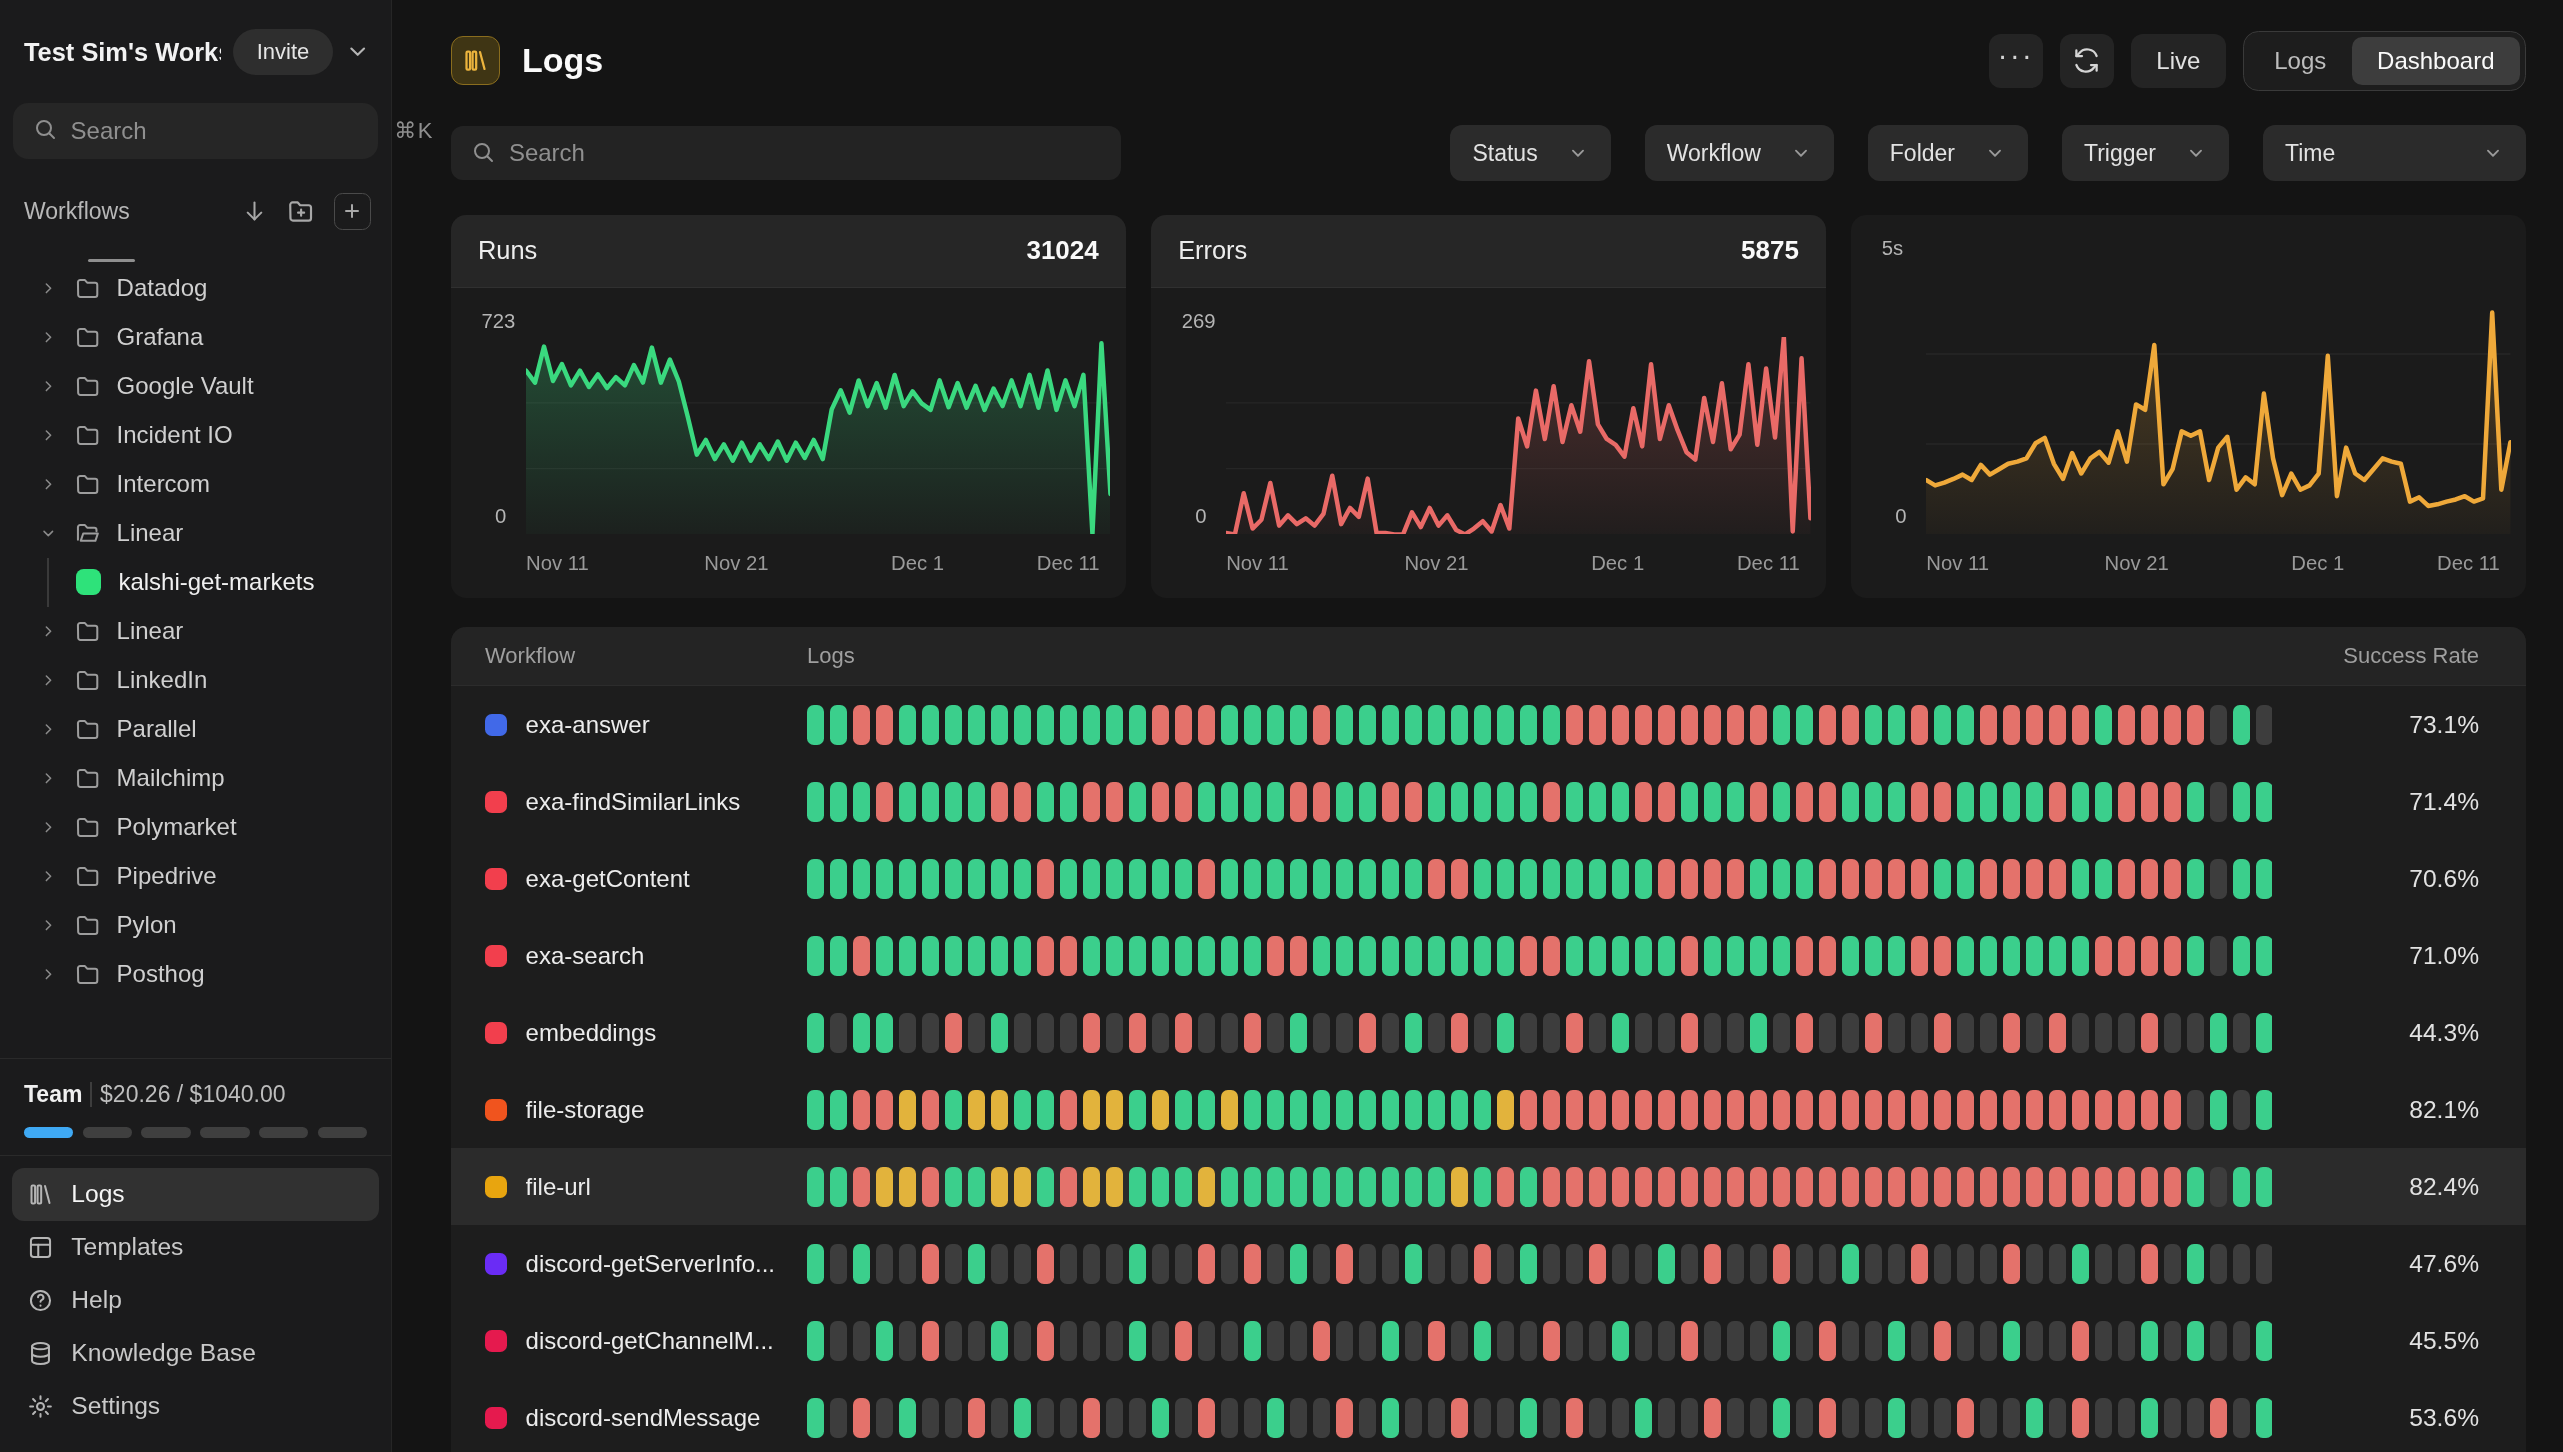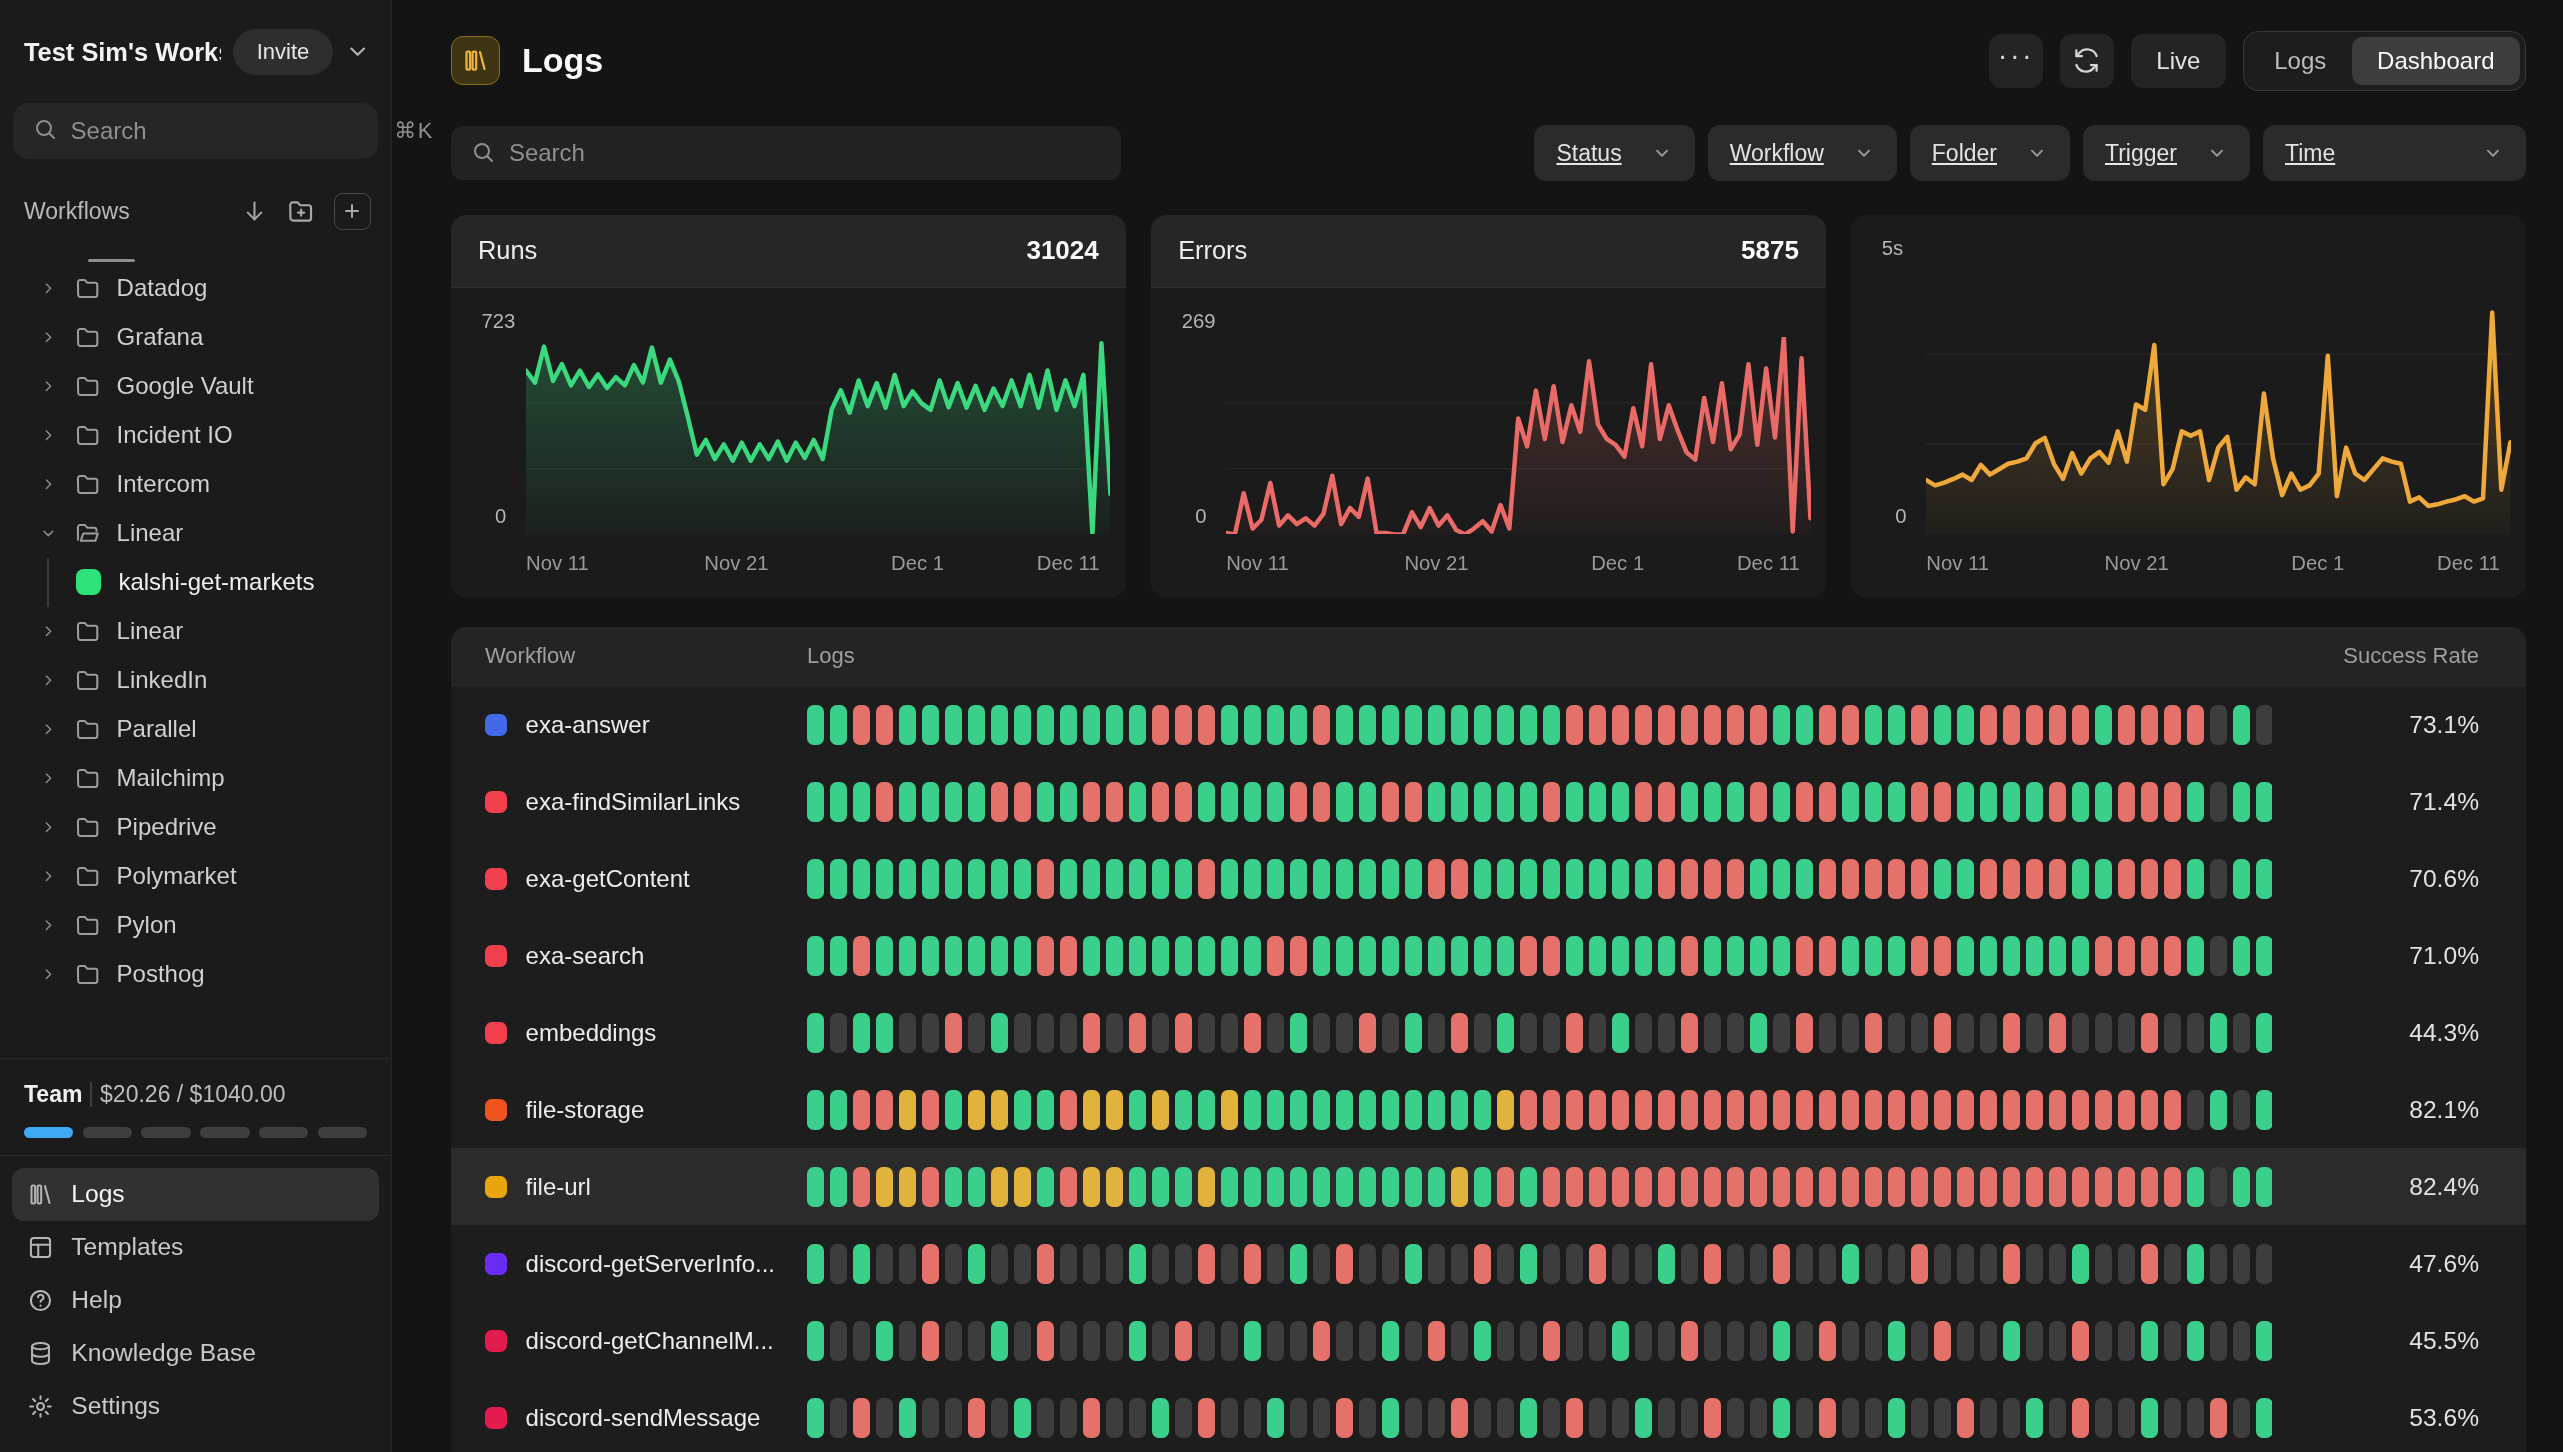--- a/index.html
+++ b/index.html
@@ -67,21 +67,21 @@
   .seg-ctl { display:flex; background:#1d1d1d; border:1.7px solid #3a3a3a; border-radius:15.3px; padding:5.1px; }
   .seg-opt { padding:10.2px 25.4px; font-size:24px; color:#bdbdbd; border-radius:10.2px; }
   .seg-opt.active { background:#3d3d3d; color:#fafafa; }
 
   .filter-row { display:flex; align-items:center; margin-bottom:34px; }
   .main-search { width:670px; height:54px; background:#232323; border-radius:12px;
     display:flex; align-items:center; gap:13.6px; padding:0 20.3px; color:#8f8f8f; }
   .main-search input { background:transparent; border:none; outline:none; color:#e6e6e6;
     font-size:24px; flex:1; font-family:inherit; }
   .main-search input::placeholder { color:#8f8f8f; }
-  .filters { margin-left:auto; display:flex; gap:13px;text-decoration:underline; }
+  .filters { margin-left:auto; display:flex; gap:34px; }
   .filter-btn { height:56px; background:#2b2b2b; border:none; border-radius:12px; color:#e2e2e2;
     font-size:23px; font-family:inherit; display:flex; align-items:center; gap:29px; padding:0 22px; }
   .filter-btn .fchev { color:#9a9a9a; display:flex; }
   .filter-btn.wide { min-width:263px; justify-content:space-between; }
 
   
   .cards { display:grid; grid-template-columns:1fr 1fr 1fr; gap:25.4px; margin-bottom:29px; }
   .card { background:#1b1b1b; border-radius:15.3px; overflow:hidden; height:383px;
     display:flex; flex-direction:column; }
   .card-head { background:#262626; display:flex; align-items:center; justify-content:space-between;
@@ -309,34 +309,34 @@
           <span class="f-chev">
             <svg width="18.6" height="18.6" viewBox="0 0 24 24" fill="none" stroke="currentColor" stroke-width="2" stroke-linecap="round" stroke-linejoin="round">
               <polyline points="9.5 6.5 15 12 9.5 17.5"></polyline>
             </svg>
           </span>
           <span class="f-ico">
             <svg width="27" height="27" viewBox="0 0 24 24" fill="none" stroke="currentColor" stroke-width="1.8" stroke-linecap="round" stroke-linejoin="round">
               <path d="M3.5 6.5a2 2 0 0 1 2-2h4.2l2 2.3h7a2 2 0 0 1 2 2v8.7a2 2 0 0 1-2 2h-13a2 2 0 0 1-2-2z"></path>
             </svg>
           </span>
-          <span>Pipedrive</span>
+          <span>Polymarket</span>
         </div>
         <div class="f-row">
           <span class="f-chev">
             <svg width="18.6" height="18.6" viewBox="0 0 24 24" fill="none" stroke="currentColor" stroke-width="2" stroke-linecap="round" stroke-linejoin="round">
               <polyline points="9.5 6.5 15 12 9.5 17.5"></polyline>
             </svg>
           </span>
           <span class="f-ico">
             <svg width="27" height="27" viewBox="0 0 24 24" fill="none" stroke="currentColor" stroke-width="1.8" stroke-linecap="round" stroke-linejoin="round">
               <path d="M3.5 6.5a2 2 0 0 1 2-2h4.2l2 2.3h7a2 2 0 0 1 2 2v8.7a2 2 0 0 1-2 2h-13a2 2 0 0 1-2-2z"></path>
             </svg>
           </span>
-          <span>Polymarket</span>
+          <span>Pipedrive</span>
         </div>
         <div class="f-row">
           <span class="f-chev">
             <svg width="18.6" height="18.6" viewBox="0 0 24 24" fill="none" stroke="currentColor" stroke-width="2" stroke-linecap="round" stroke-linejoin="round">
               <polyline points="9.5 6.5 15 12 9.5 17.5"></polyline>
             </svg>
           </span>
           <span class="f-ico">
             <svg width="27" height="27" viewBox="0 0 24 24" fill="none" stroke="currentColor" stroke-width="1.8" stroke-linecap="round" stroke-linejoin="round">
               <path d="M3.5 6.5a2 2 0 0 1 2-2h4.2l2 2.3h7a2 2 0 0 1 2 2v8.7a2 2 0 0 1-2 2h-13a2 2 0 0 1-2-2z"></path>

